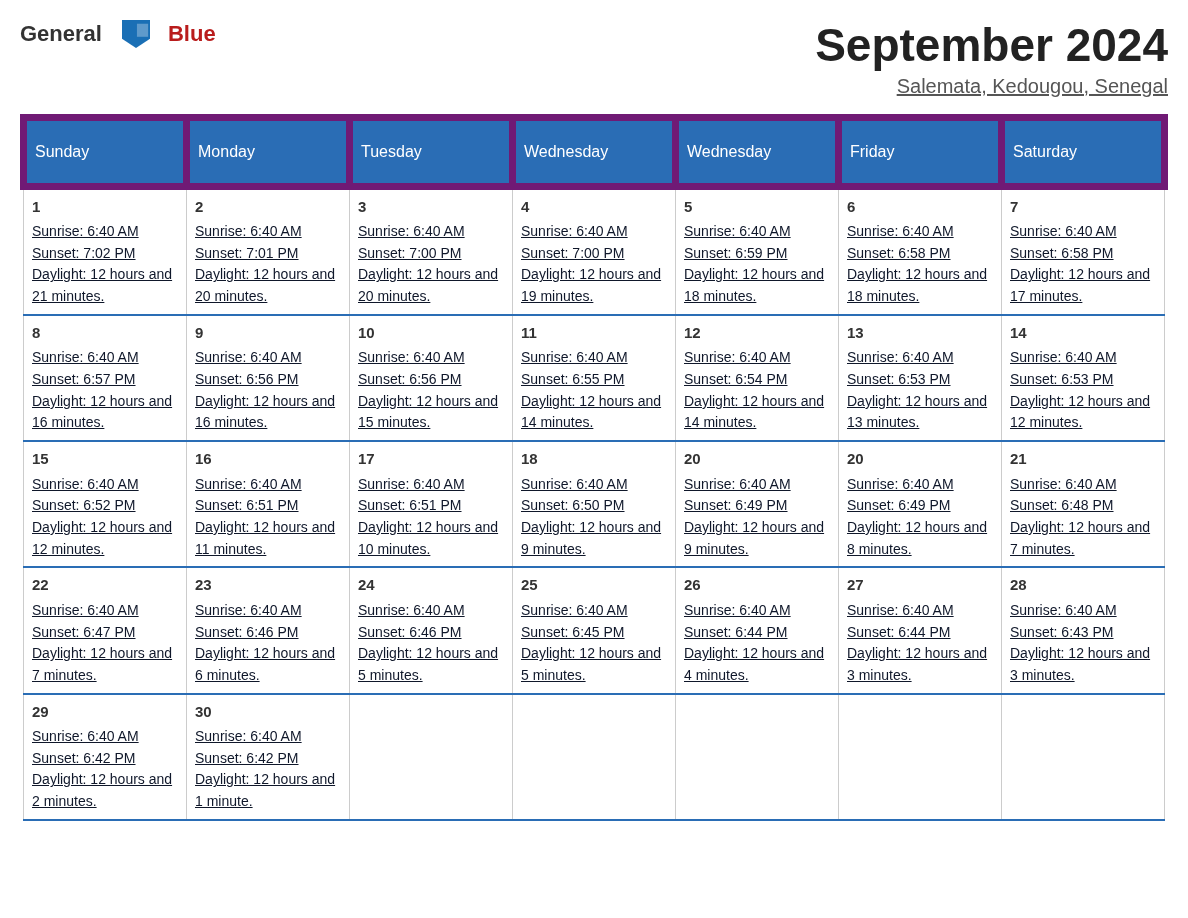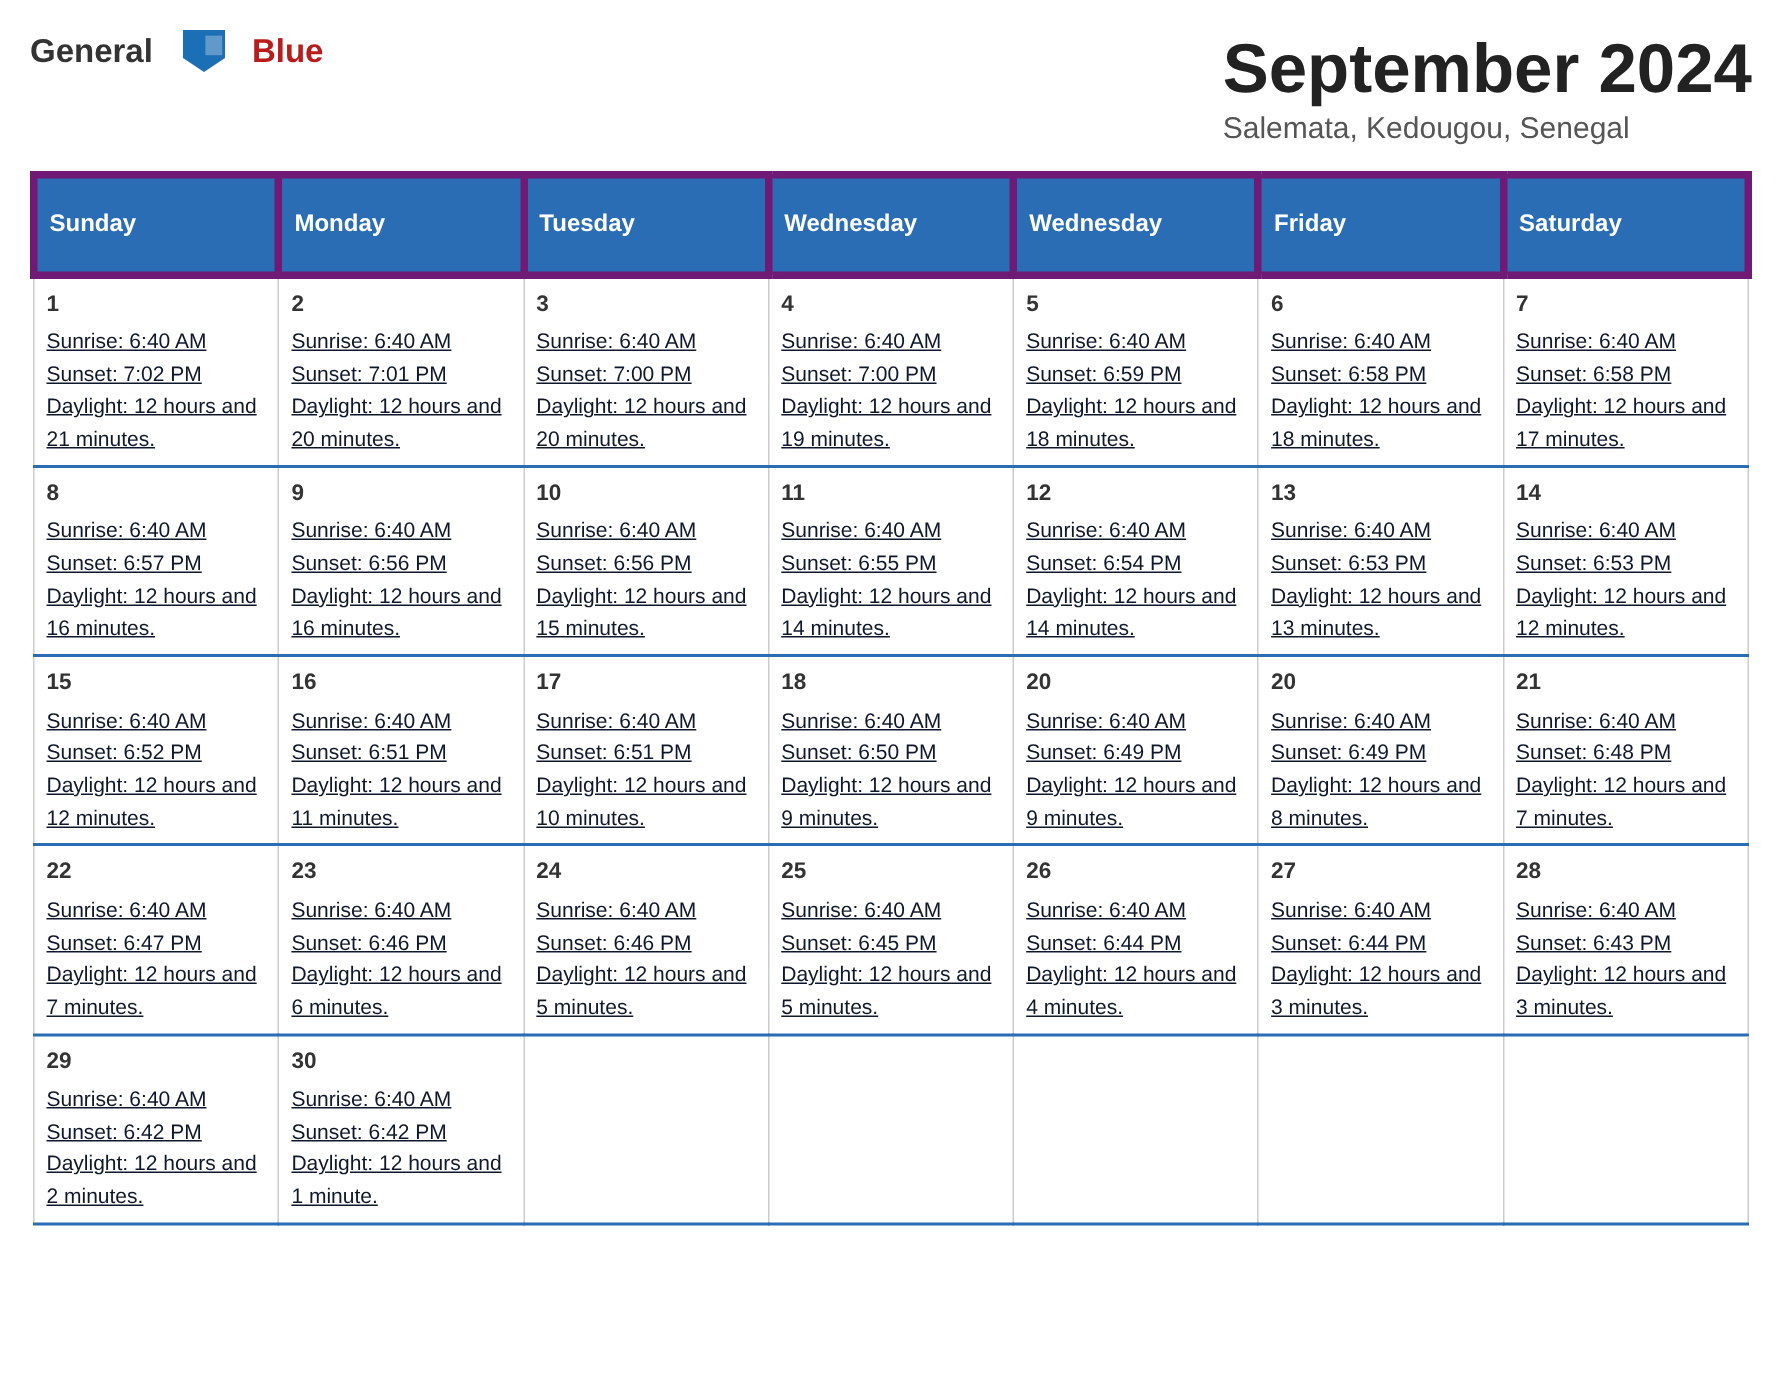--- a/index.html
+++ b/index.html
@@ -30,44 +30,46 @@
       font-size: 22px;
       font-weight: bold;
       color: #b91c1c;
     }
     .logo-icon {
       width: 28px;
       height: 28px;
       margin-left: 2px;
     }
     .title-area {
+      text-align: right;
     }
     .month-year {
       font-size: 46px;
       font-weight: bold;
       color: #222;
       line-height: 1.1;
     }
     .location {
       font-size: 20px;
       color: #555;
       margin-top: 4px;
+      text-decoration: underline;
     }
     .calendar-table {
       width: 100%;
       border-collapse: collapse;
     }
     .calendar-table thead tr th {
       background-color: #2a6db5;
       color: #ffffff;
       font-size: 16px;
-      font-weight: bold;
+      font-weight: normal;
       padding: 22px 8px;
       text-align: left;
-      border: 5px solid #701a75;
+      border: 7px solid #701a75;
     }
     .calendar-table tbody tr td {
       vertical-align: top;
       border: 1px solid #cccccc;
       padding: 6px 8px;
       width: 14.28%;
       min-height: 100px;
       font-size: 12.5px;
       color: #333;
       line-height: 1.5;

